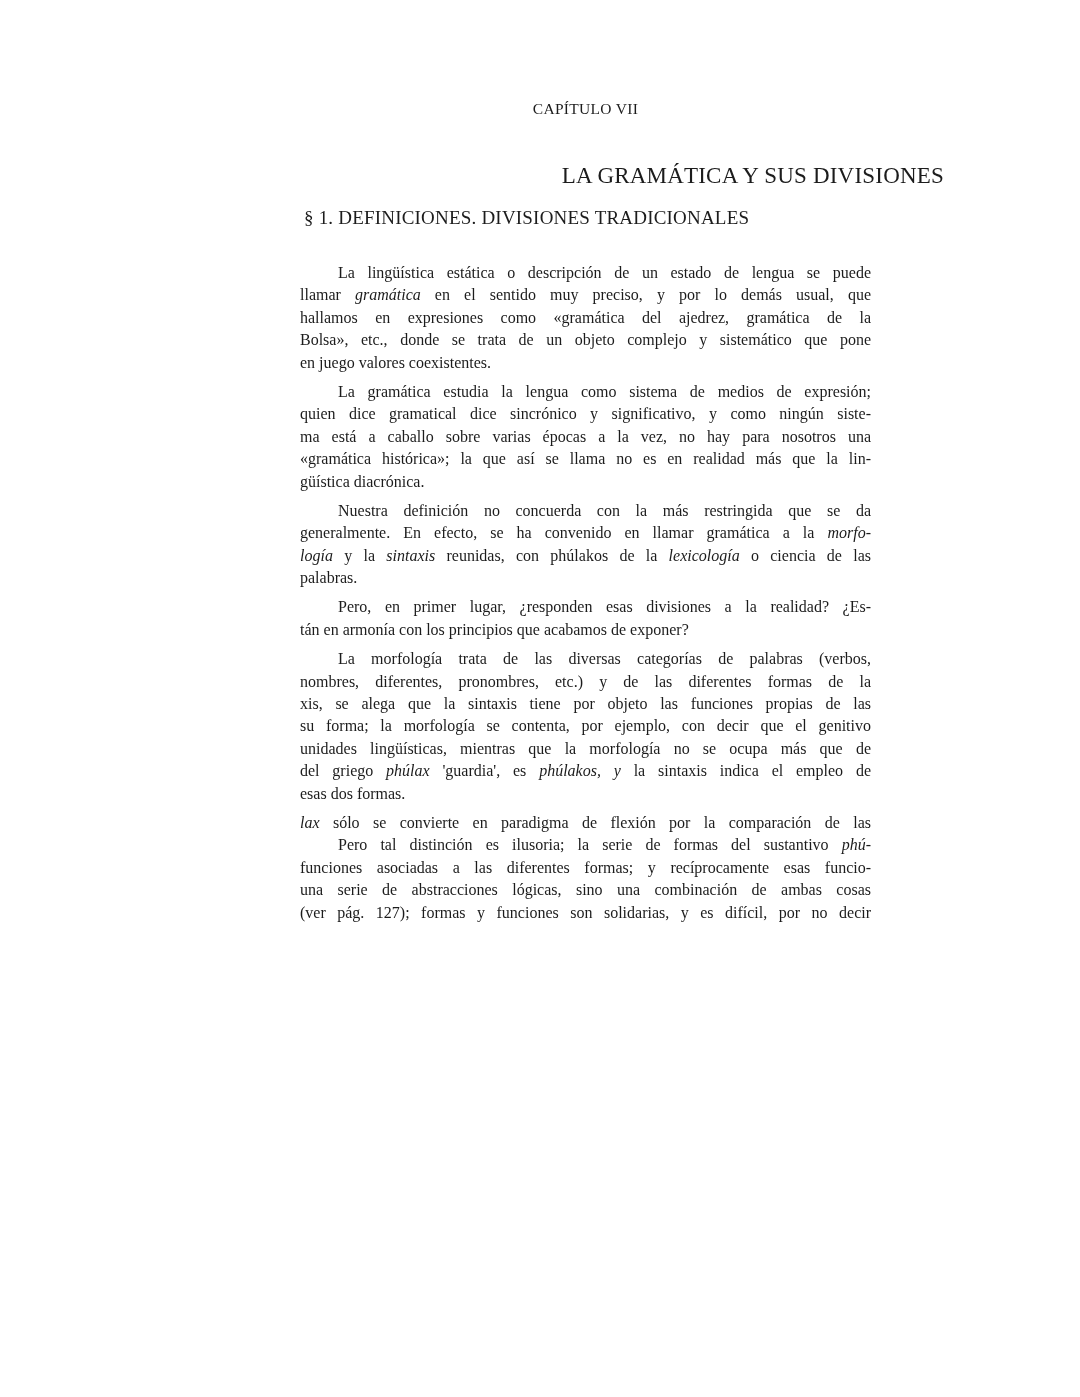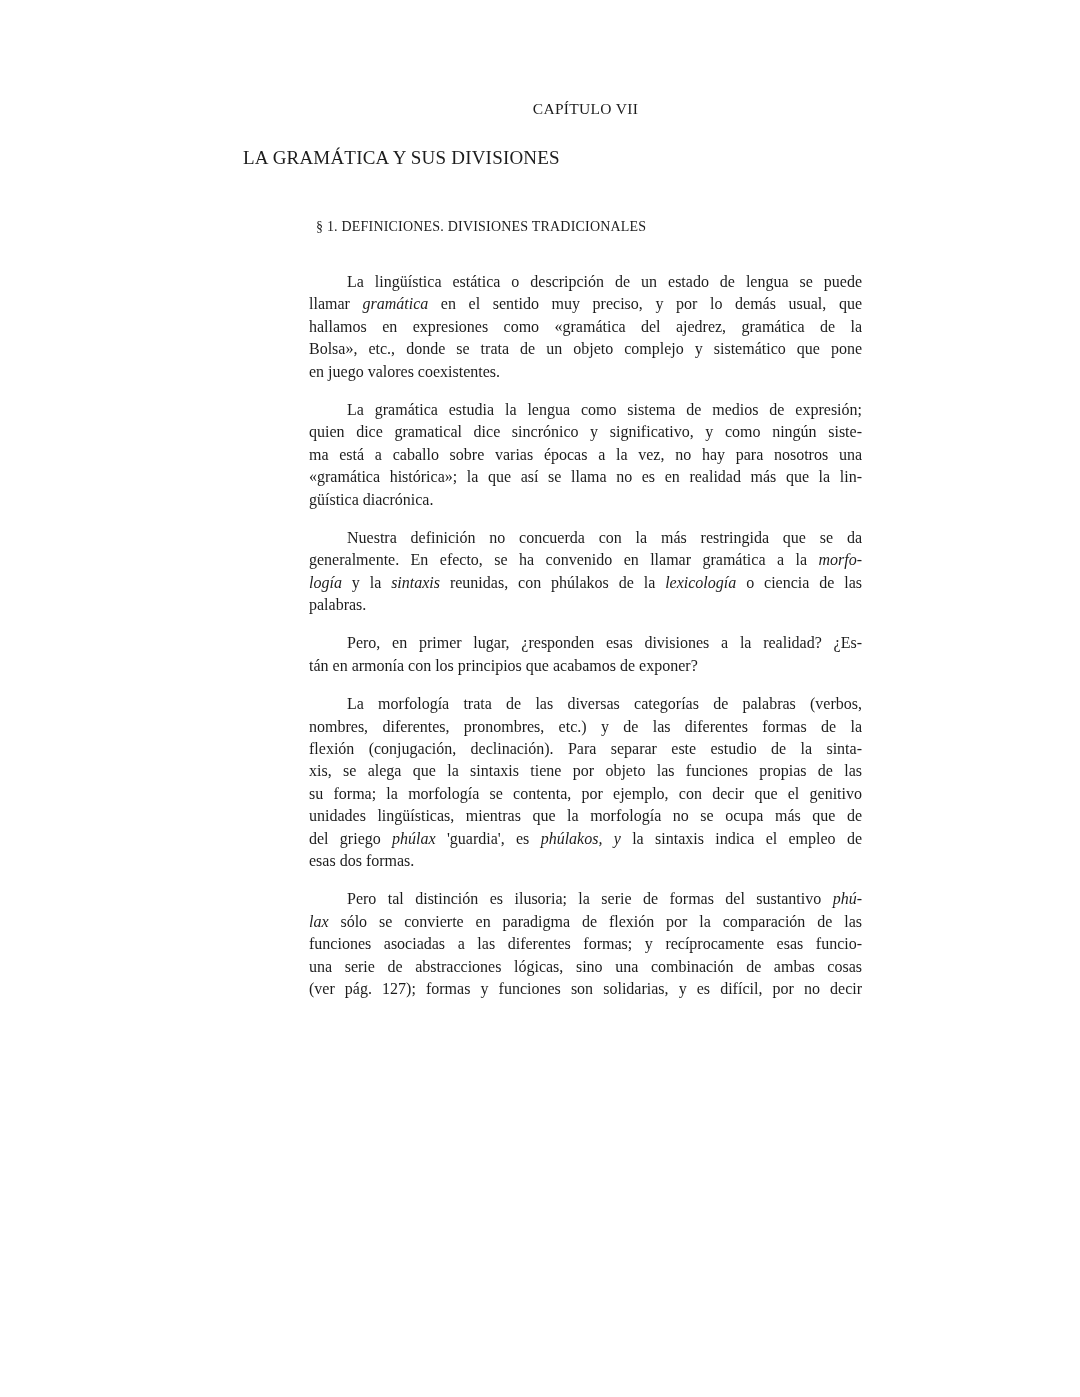--- a/index.html
+++ b/index.html
@@ -26,47 +26,47 @@
     font-size: 15.5px;
     line-height: 1;
     letter-spacing: 0.3px;
     white-space: nowrap;
   }
   .book-title {
     position: absolute;
     left: 243px;
     top: 148px;
     width: 685px;
-    text-align: left;
+    text-align: right;
+    font-size: 23px;
+    line-height: 1;
+    letter-spacing: 0.2px;
+    white-space: nowrap;
+    font-weight: normal;
+    margin: 16px;
+  }
+  .section-heading {
+    position: absolute;
+    left: 304px;
+    top: 208px;
     font-size: 19px;
     line-height: 1;
     letter-spacing: 0.2px;
     white-space: nowrap;
     font-weight: normal;
     margin: 0;
-  }
-  .section-heading {
-    position: absolute;
-    left: 304px;
-    top: 208px;
-    font-size: 14px;
-    line-height: 1;
-    letter-spacing: 0.2px;
-    white-space: nowrap;
-    font-weight: normal;
-    margin: 12px;
   }
   .body-text {
     position: absolute;
     left: 293px;
     top: 255px;
     width: 585px;
     font-size: 16px;
   }
-  .para { margin: 16px; padding: 0; }
+  .para { margin: 7px; padding: 0; }
   .line {
     height: 22.4px;
     line-height: 22.4px;
     text-align: justify;
     text-align-last: justify;
     overflow: visible;
   }
   .line.last { text-align-last: left; }
   .line.indent { text-indent: 38px; }
   .line em { font-style: italic; }
@@ -99,28 +99,27 @@
         <div class="line"><em>logía</em><span> y la </span><em>sintaxis</em><span> reunidas, con phúlakos de la </span><em>lexicología</em><span> o ciencia de las</span></div>
         <div class="line last"><span>palabras.</span></div>
       </div>
       <div class="para">
         <div class="line indent"><span>Pero, en primer lugar, ¿responden esas divisiones a la realidad? ¿Es-</span></div>
         <div class="line last"><span>tán en armonía con los principios que acabamos de exponer?</span></div>
       </div>
       <div class="para">
         <div class="line indent"><span>La morfología trata de las diversas categorías de palabras (verbos,</span></div>
         <div class="line"><span>nombres, diferentes, pronombres, etc.) y de las diferentes formas de la</span></div>
-        <div class="line"><span>flexión (conjugación, declinación). Para separar este estudio de la sinta-</span></div>
         <div class="line"><span>xis, se alega que la sintaxis tiene por objeto las funciones propias de las</span></div>
         <div class="line"><span>su forma; la morfología se contenta, por ejemplo, con decir que el genitivo</span></div>
         <div class="line"><span>unidades lingüísticas, mientras que la morfología no se ocupa más que de</span></div>
         <div class="line"><span>del griego </span><em>phúlax</em><span> 'guardia', es </span><em>phúlakos, y</em><span> la sintaxis indica el empleo de</span></div>
         <div class="line last"><span>esas dos formas.</span></div>
       </div>
       <div class="para">
+        <div class="line"><em>lax</em><span> sólo se convierte en paradigma de flexión por la comparación de las</span></div>
         <div class="line indent"><span>Pero tal distinción es ilusoria; la serie de formas del sustantivo </span><em>phú-</em></div>
-        <div class="line"><em>lax</em><span> sólo se convierte en paradigma de flexión por la comparación de las</span></div>
         <div class="line"><span>funciones asociadas a las diferentes formas; y recíprocamente esas funcio-</span></div>
         <div class="line"><span>una serie de abstracciones lógicas, sino una combinación de ambas cosas</span></div>
         <div class="line"><span>(ver pág. 127); formas y funciones son solidarias, y es difícil, por no decir</span></div>
       </div>
     </div>
 </div>
 
 </body></html>

